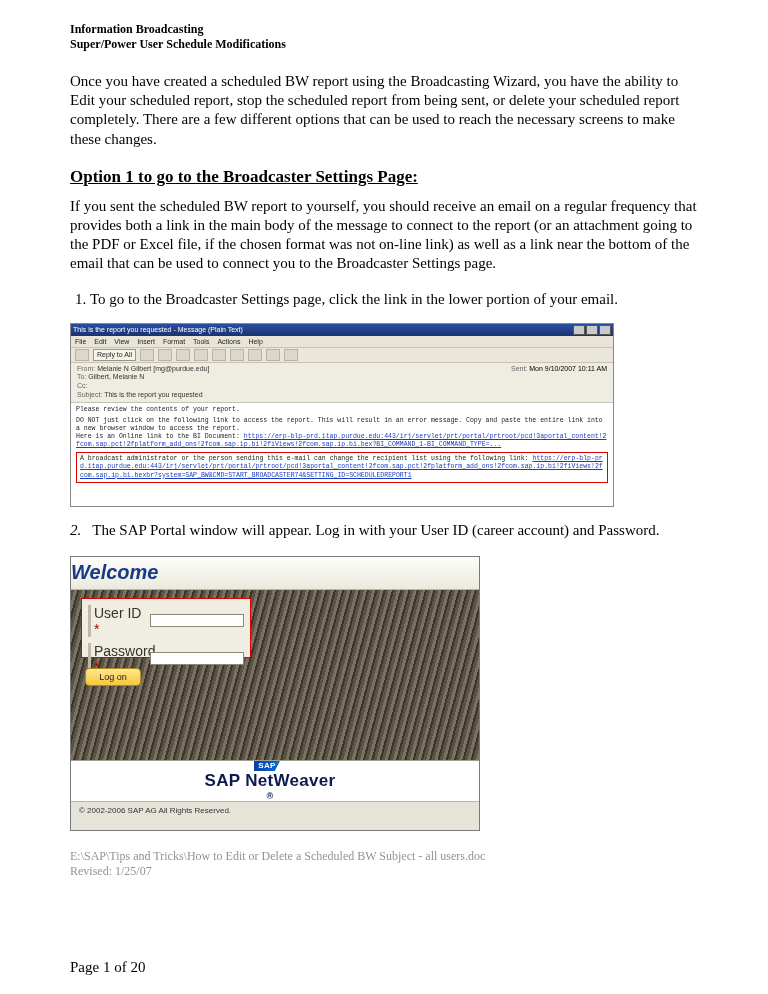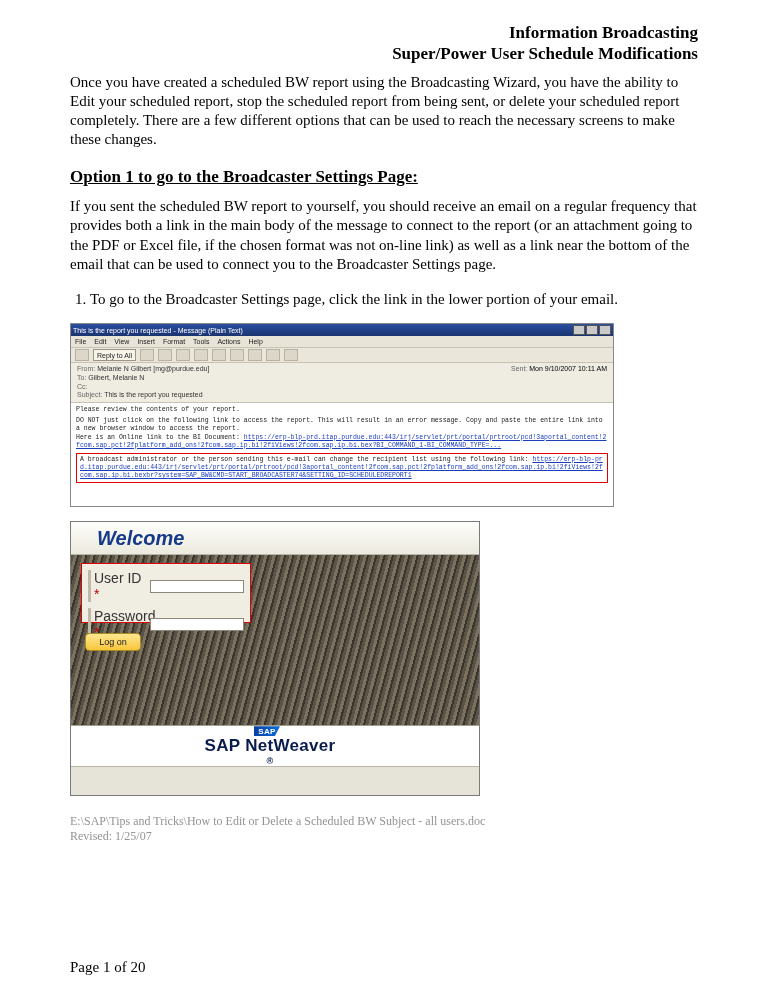--- a/index.html
+++ b/index.html
@@ -11,24 +11,24 @@
     color: #000;
   }
   .page {
     width: 768px;
     min-height: 994px;
     box-sizing: border-box;
     padding: 22px 70px 18px 70px;
     position: relative;
   }
   .title {
-    text-align: right;
+    text-align: left;
     font-weight: bold;
-    font-size: 17px;
-    margin: 0 0 8px 0;
+    font-size: 12px;
+    margin: 0 0 20px 0;
     line-height: 1.25;
   }
   .para {
     margin: 0 0 16px 0;
     line-height: 1.28;
   }
   .h2 {
     font-weight: bold;
     text-decoration: underline;
     font-size: 17px;
@@ -126,21 +126,21 @@
     margin: 6px 0 18px 0;
     font-family: Arial, sans-serif;
     position:relative;
     box-sizing:border-box;
     overflow:hidden;
   }
   .login-top{
     height:32px;
     background:linear-gradient(to bottom,#fdfdfb,#eceade);
     border-bottom:1px solid #b9b6a9;
-    display:flex;align-items:center;padding-left:26px;
+    display:flex;align-items:center;padding-left:0;
     font-size:20px;font-weight:bold;color:#163a88;font-style:italic;
   }
   .login-stripes{
     height:170px;
     background:
       repeating-linear-gradient(105deg,#595246 0 3px,#7a725f 3px 6px,#3a342a 6px 8px);
     position:relative;
     border-bottom:1px solid #a09c8e;
   }
   .login-form-panel{
@@ -259,20 +259,24 @@
       <div style="height:3px;"></div>
       <div>DO NOT just click on the following link to access the report.  This will result in an error message.  Copy and paste the entire link into a new browser window to access the report.</div>
       <div><span>Here is an Online link to the BI Document:</span> <span class="link">https://erp-blp-prd.itap.purdue.edu:443/irj/servlet/prt/portal/prtroot/pcd!3aportal_content!2fcom.sap.pct!2fplatform_add_ons!2fcom.sap.ip.bi!2fiViews!2fcom.sap.ip.bi.bex?BI_COMMAND_1-BI_COMMAND_TYPE=...</span></div>
       <div class="redbox">
         <span>A broadcast administrator or the person sending this e-mail can change the recipient list using the following link:</span>
         <span class="link">https://erp-blp-prd.itap.purdue.edu:443/irj/servlet/prt/portal/prtroot/pcd!3aportal_content!2fcom.sap.pct!2fplatform_add_ons!2fcom.sap.ip.bi!2fiViews!2fcom.sap.ip.bi.bexbr?system=SAP_BW&amp;CMD=START_BROADCASTER74&amp;SETTING_ID=SCHEDULEDREPORT1</span>
       </div>
     </div>
   </div>
 
+  <div class="para">
+    <span class="italic">2.</span>&nbsp;&nbsp;
+    <span>The SAP Portal window will appear.  Log in with your User ID (career account) and Password.</span>
+  </div>
 
   <div class="screenshot-login">
     <div class="login-top">Welcome</div>
     <div class="login-stripes">
       <div class="login-form-panel">
         <div class="row">
           <span class="flabel"><span>User ID</span> <span class="star">*</span></span>
           <span class="finput"></span>
         </div>
         <div class="row">
@@ -282,20 +286,21 @@
       </div>
       <div class="logon-btn">
           <span>Log on</span>
         </div>
     </div>
     <div class="netweaver-band">
       <span class="sap-box">SAP</span>
       <span>SAP NetWeaver</span>
         <span class="reg">®</span>
     </div>
+    <div class="login-copy">© 2002-2006 SAP AG All Rights Reserved.</div>
   </div>
 
   <div class="footer-meta">
     <div>E:\SAP\Tips and Tricks\How to Edit or Delete a Scheduled BW Subject - all users.doc</div>
     <div>Revised: 1/25/07</div>
   </div>
 
   <div class="page-num">Page 1 of 20</div>
 
 </div>

